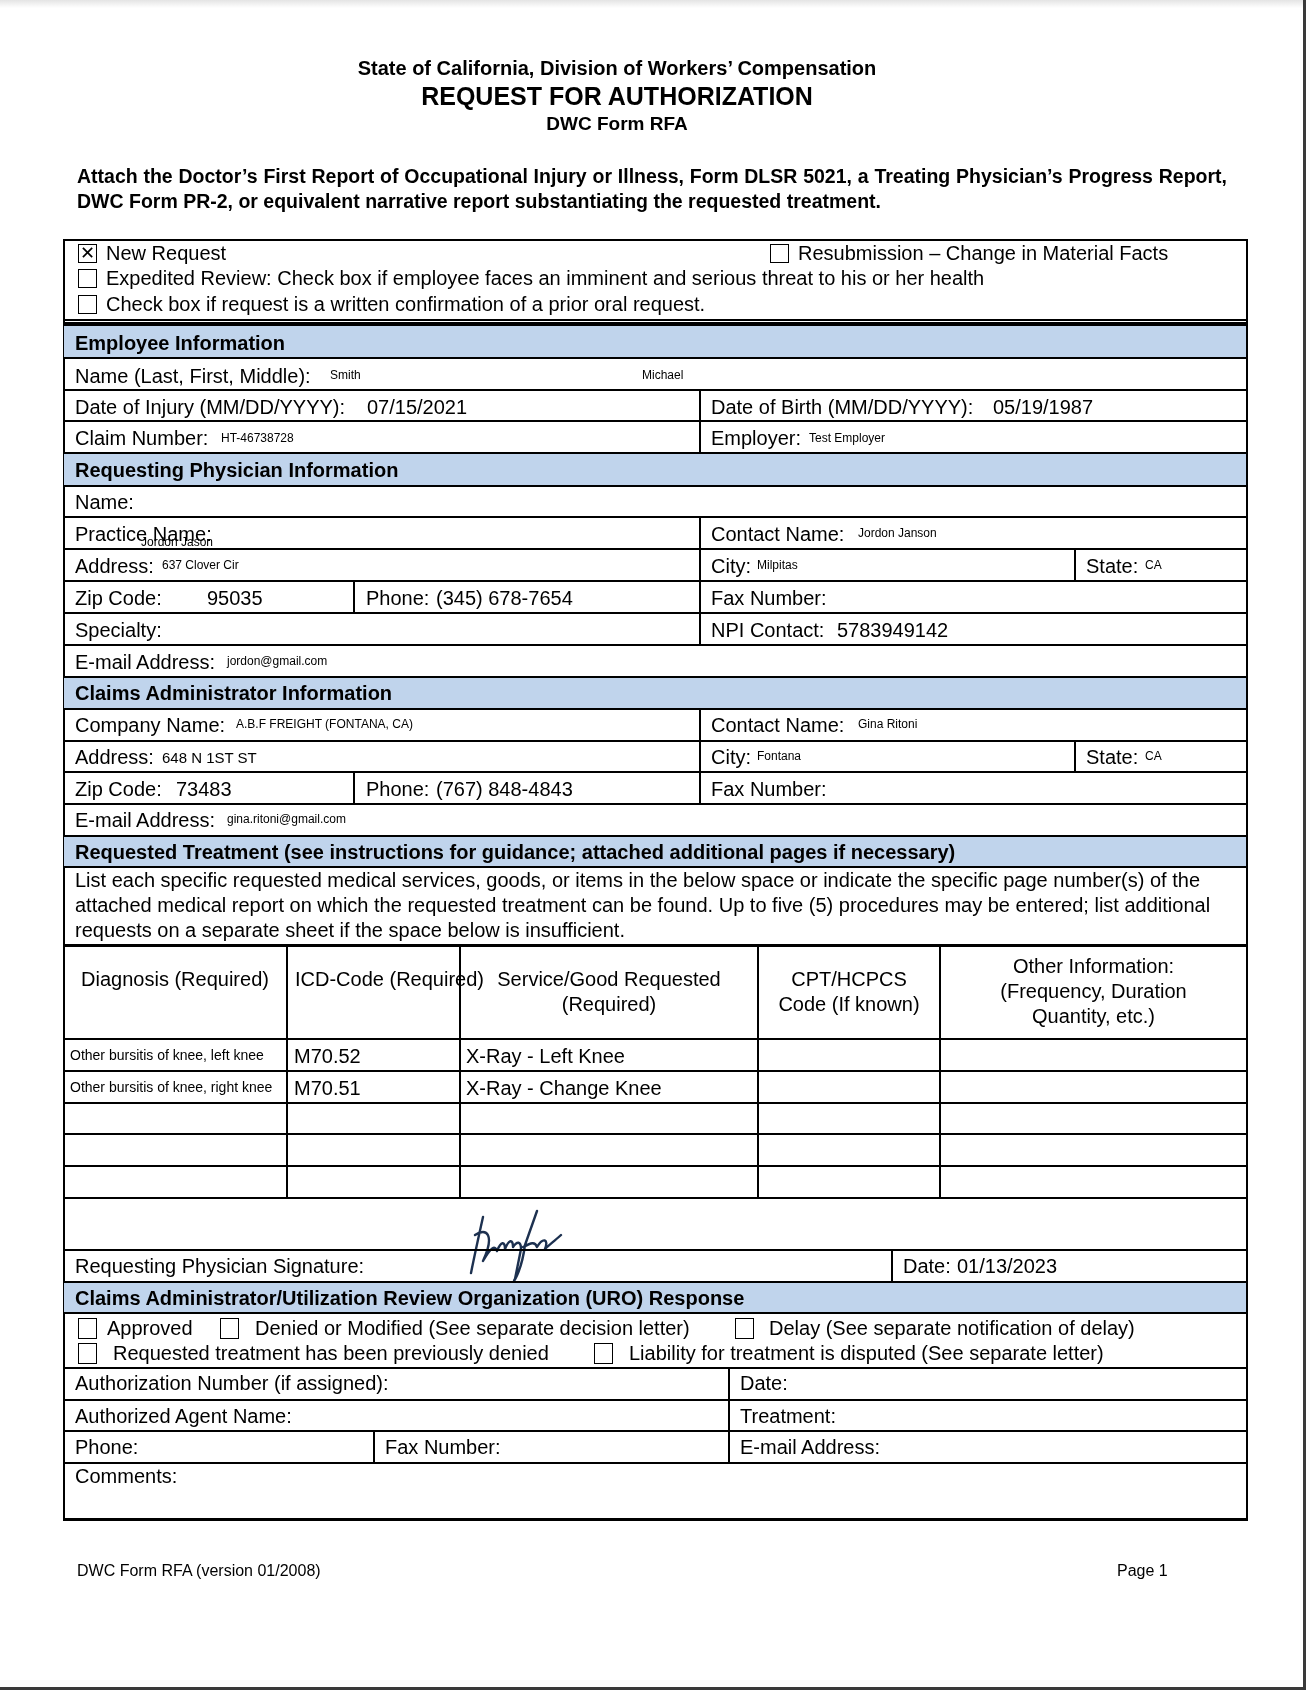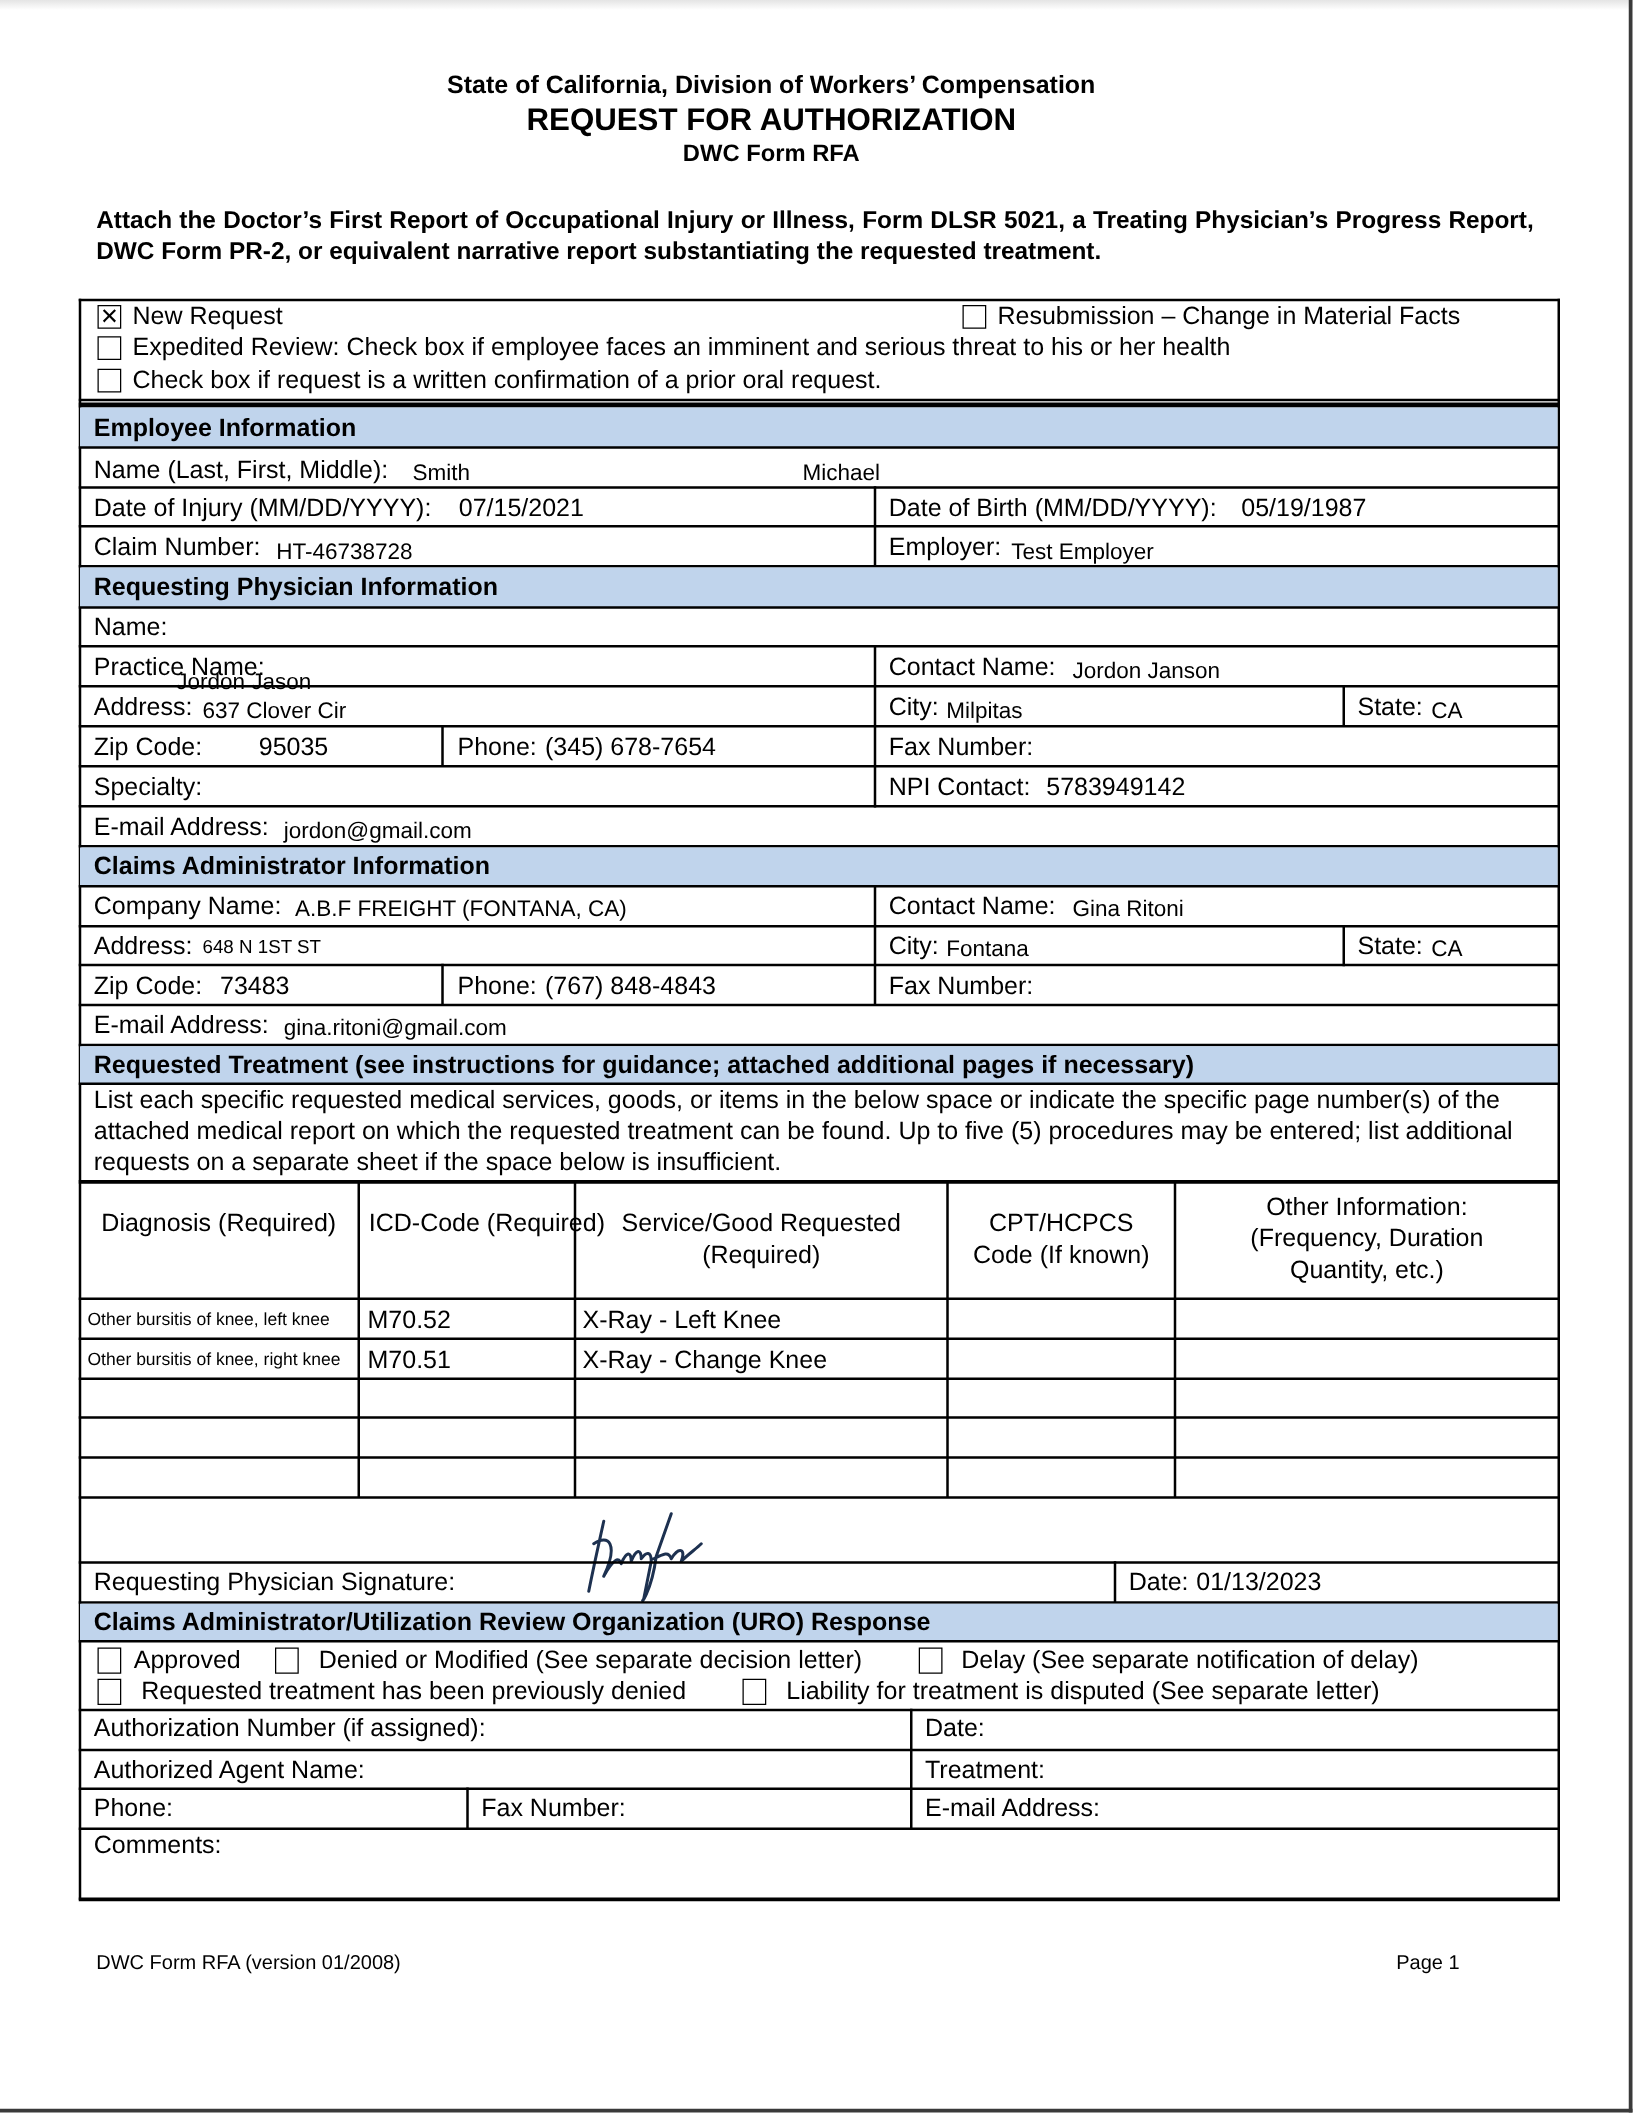--- a/index.html
+++ b/index.html
@@ -10,21 +10,21 @@
   .abs{position:absolute;white-space:nowrap;}
   .center{left:0;width:1152px;text-align:center;margin-left:41px;}
   .t1{top:57px;font-size:20px;font-weight:bold;}
   .t2{top:82px;font-size:25px;font-weight:bold;}
   .t3{top:113px;font-size:19px;font-weight:bold;}
   .instr{left:77px;width:1150px;top:164px;font-size:19.5px;font-weight:bold;line-height:25px;text-align:justify;text-align-last:left;white-space:normal;}
   .hl{position:absolute;background:#000;height:2px;}
   .vl{position:absolute;background:#000;width:2px;}
   .band{position:absolute;left:64px;width:1182px;background:#c0d4ec;}
   .lbl{font-size:20px;}
-  .val{font-size:18px;}
+  .val{font-size:12px;}
   .valL{font-size:20px;}
   .hdr{font-size:20px;font-weight:bold;}
   .cb{position:absolute;width:19px;height:19px;border:1.5px solid #000;box-sizing:border-box;background:#fff;font-size:18px;line-height:16px;text-align:center;}
   .th{position:absolute;text-align:center;font-size:20px;line-height:25px;white-space:normal;}
   .diag{font-size:14px;}
   .para{position:absolute;left:75px;width:1165px;top:868px;font-size:20px;line-height:25px;white-space:normal;}
   .foot{font-size:16px;}
   svg.sig{position:absolute;left:465px;top:1205px;}
 </style>
 </head>

